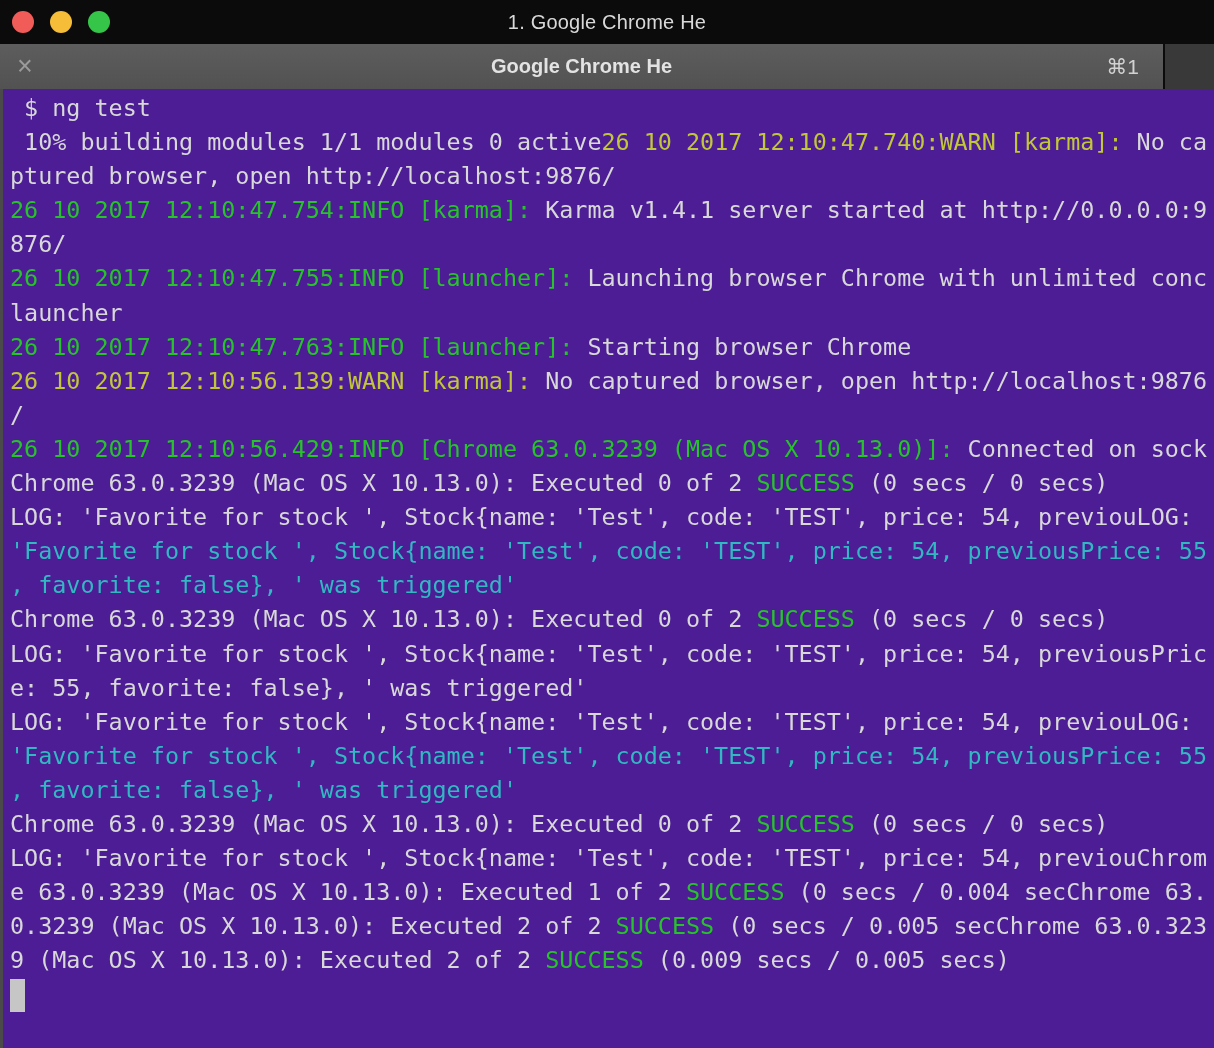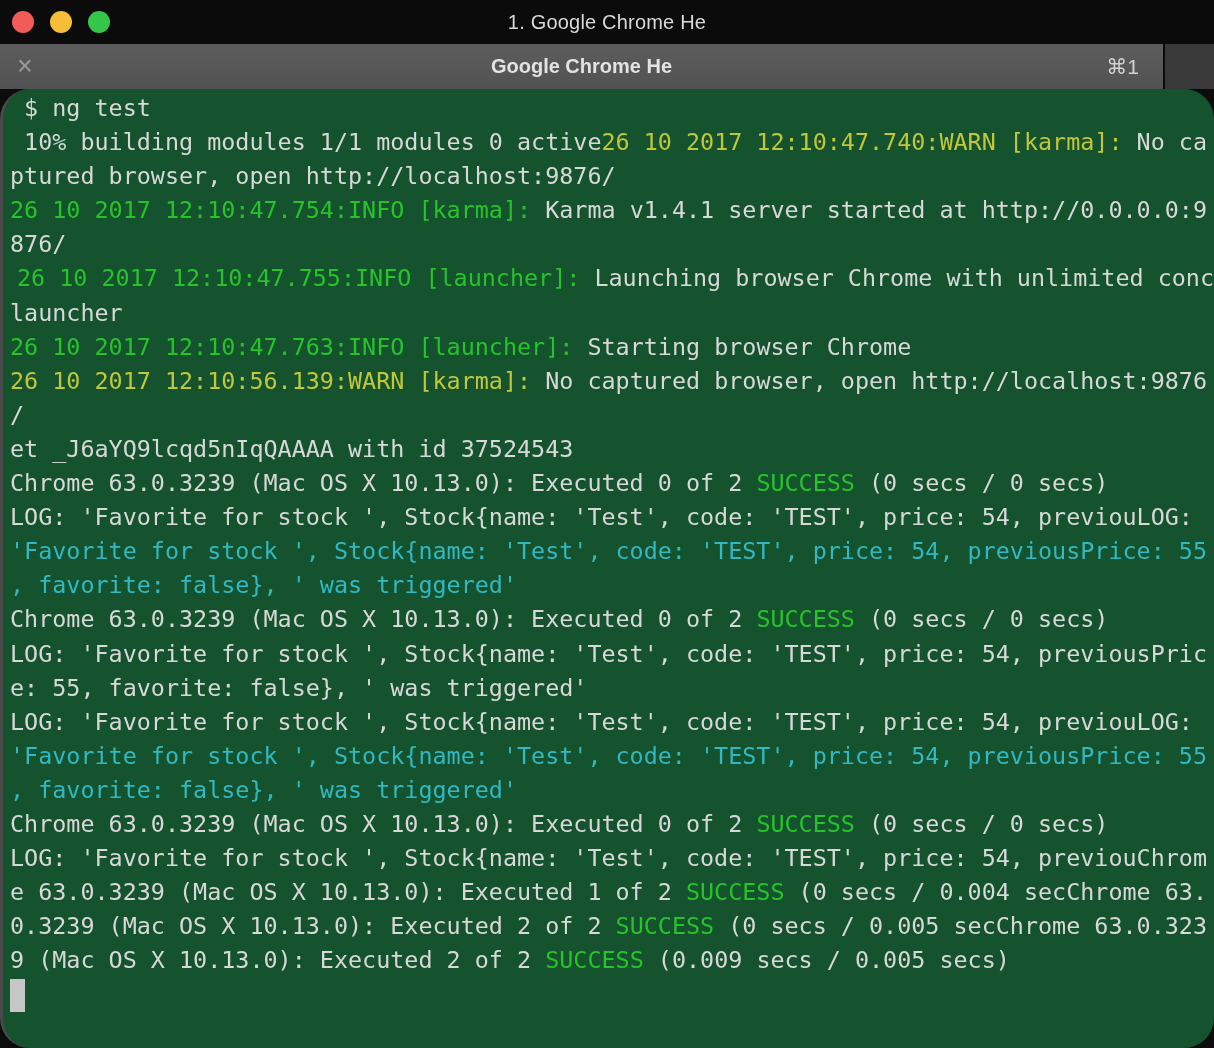--- a/index.html
+++ b/index.html
@@ -100,32 +100,32 @@
 
   <div class="tabbar">
     <div class="tab">
       <button class="tab-close">×</button>
       <span class="tab-title">Google Chrome He</span>
       <span class="tab-shortcut">⌘1</span>
     </div>
     <div class="tab-rest"></div>
   </div>
 
-  <div class="terminal" style="background: #14532d; border-radius: 30px;">
+  <div class="terminal" style="background: #4c1d95;">
       <div class="term-line"><span style="color: rgb(216, 216, 216);"> $ ng test</span></div>
       <div class="term-line"><span style="color: rgb(216, 216, 216);"> 10% building modules 1/1 modules 0 active</span><span style="color: rgb(194, 198, 58);">26 10 2017 12:10:47.740:WARN [karma]: </span><span style="color: rgb(216, 216, 216);">No ca</span></div>
       <div class="term-line"><span style="color: rgb(216, 216, 216);">ptured browser, open http://localhost:9876/</span></div>
       <div class="term-line"><span style="color: rgb(39, 195, 43);">26 10 2017 12:10:47.754:INFO [karma]: </span><span style="color: rgb(216, 216, 216);">Karma v1.4.1 server started at http://0.0.0.0:9</span></div>
       <div class="term-line"><span style="color: rgb(216, 216, 216);">876/</span></div>
-      <div class="term-line"><span style="color: rgb(39, 195, 43); margin-left: 7px;">26 10 2017 12:10:47.755:INFO [launcher]: </span><span style="color: rgb(216, 216, 216);">Launching browser Chrome with unlimited conc</span></div>
+      <div class="term-line"><span style="color: rgb(39, 195, 43);">26 10 2017 12:10:47.755:INFO [launcher]: </span><span style="color: rgb(216, 216, 216);">Launching browser Chrome with unlimited conc</span></div>
       <div class="term-line"><span style="color: rgb(216, 216, 216);">launcher</span></div>
       <div class="term-line"><span style="color: rgb(39, 195, 43);">26 10 2017 12:10:47.763:INFO [launcher]: </span><span style="color: rgb(216, 216, 216);">Starting browser Chrome</span></div>
       <div class="term-line"><span style="color: rgb(194, 198, 58); margin-top: 28px;">26 10 2017 12:10:56.139:WARN [karma]: </span><span style="color: rgb(216, 216, 216); margin-top: 36px;">No captured browser, open http://localhost:9876</span></div>
       <div class="term-line"><span style="color: rgb(216, 216, 216);">/</span></div>
-      <div class="term-line"><span style="color: rgb(216, 216, 216);">et _J6aYQ9lcqd5nIqQAAAA with id 37524543</span></div>
+      <div class="term-line"><span style="color: rgb(39, 195, 43);">26 10 2017 12:10:56.429:INFO [Chrome 63.0.3239 (Mac OS X 10.13.0)]: </span><span style="color: rgb(216, 216, 216);">Connected on sock</span></div>
       <div class="term-line"><span style="color: rgb(216, 216, 216);">Chrome 63.0.3239 (Mac OS X 10.13.0): Executed 0 of 2 </span><span style="color: rgb(39, 195, 43);">SUCCESS</span><span style="color: rgb(216, 216, 216);"> (0 secs / 0 secs)</span></div>
       <div class="term-line"><span style="color: rgb(216, 216, 216);">LOG: 'Favorite for stock ', Stock{name: 'Test', code: 'TEST', price: 54, previouLOG:</span></div>
       <div class="term-line"><span style="color: rgb(50, 184, 195);">'Favorite for stock ', Stock{name: 'Test', code: 'TEST', price: 54, previousPrice: 55</span></div>
       <div class="term-line"><span style="color: rgb(50, 184, 195);">, favorite: false}, ' was triggered'</span></div>
       <div class="term-line"><span style="color: rgb(216, 216, 216);">Chrome 63.0.3239 (Mac OS X 10.13.0): Executed 0 of 2 </span><span style="color: rgb(39, 195, 43);">SUCCESS</span><span style="color: rgb(216, 216, 216);"> (0 secs / 0 secs)</span></div>
       <div class="term-line"><span style="color: rgb(216, 216, 216);">LOG: 'Favorite for stock ', Stock{name: 'Test', code: 'TEST', price: 54, previousPric</span></div>
       <div class="term-line"><span style="color: rgb(216, 216, 216);">e: 55, favorite: false}, ' was triggered'</span></div>
       <div class="term-line"><span style="color: rgb(216, 216, 216);">LOG: 'Favorite for stock ', Stock{name: 'Test', code: 'TEST', price: 54, previouLOG:</span></div>
       <div class="term-line"><span style="color: rgb(50, 184, 195);">'Favorite for stock ', Stock{name: 'Test', code: 'TEST', price: 54, previousPrice: 55</span></div>
       <div class="term-line"><span style="color: rgb(50, 184, 195);">, favorite: false}, ' was triggered'</span></div>

